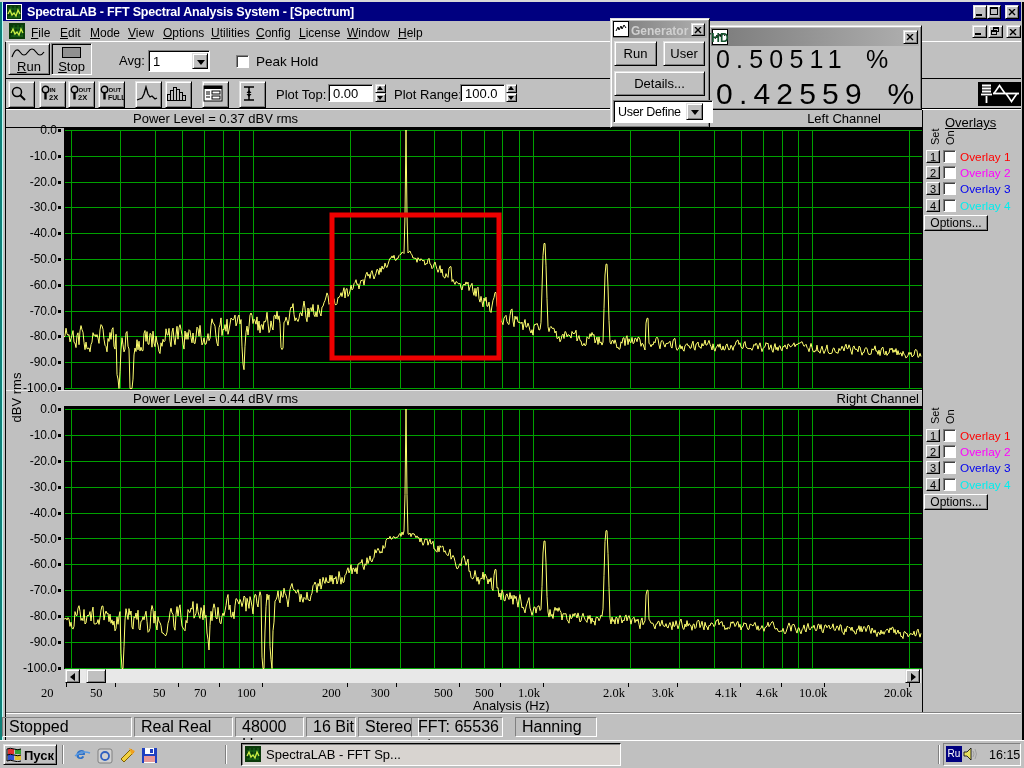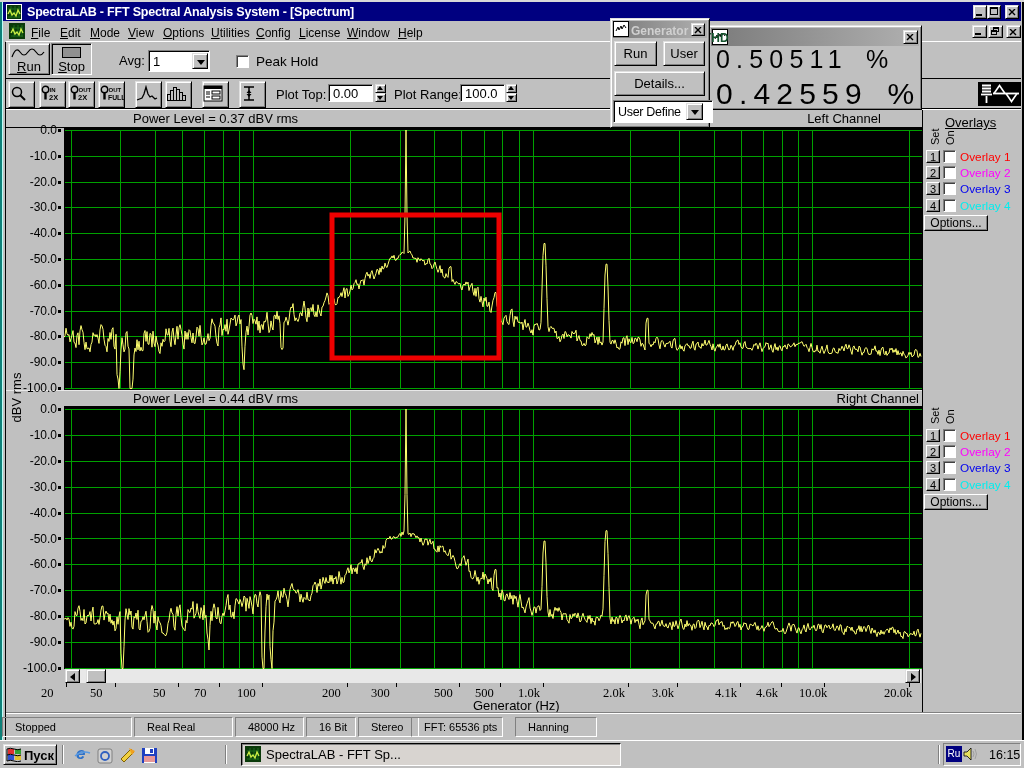--- a/index.html
+++ b/index.html
@@ -13,21 +13,21 @@
 .setbtn { position:absolute; width:14px; height:13px; font-size:11px; text-align:center; line-height:12px;
   border:1px solid; border-color:#fff #000 #000 #fff; box-shadow:inset -1px -1px 0 #808080; background:#c0c0c0; }
 .chk { position:absolute; width:13px; height:13px; background:#fff; border:1px solid; border-color:#808080 #fff #fff #808080; box-shadow:inset 1px 1px 0 #404040; }
 .ovlab { position:absolute; font-size:11.8px; padding-top:1px; }
 .rot { position:absolute; font-size:11px; transform:rotate(-90deg); transform-origin:0 0; white-space:nowrap; }
 .optbtn { position:absolute; width:64px; height:16px; font-size:12px; text-align:center; line-height:15px;
   border:1px solid; border-color:#fff #000 #000 #fff; box-shadow:inset -1px -1px 0 #808080; background:#c0c0c0; }
 .tbtn { position:absolute; width:27px; height:27px; border:1px solid; border-color:#dfdfdf #000 #000 #dfdfdf; box-shadow:inset 1px 1px 0 #fff, inset -1px -1px 0 #808080; background:#c0c0c0; }
 .menu span { margin:0; }
 u { text-decoration:underline; }
-.statpan { position:absolute; top:717px; height:20px; border:1px solid; border-color:#808080 #fff #fff #808080; font-size:11px; padding-left:12px; line-height:18px; }
+.statpan { position:absolute; top:717px; height:20px; border:1px solid; border-color:#808080 #fff #fff #808080; font-size:16px; padding-left:6px; line-height:18px; }
 </style></head>
 <body>
 
 <div class="abs" style="left:0;top:0;width:2px;height:740px;background:#0e8078"></div>
 <div class="abs" style="left:2px;top:0;width:1px;height:740px;background:#b8fff8"></div>
 <div class="abs" style="left:5px;top:42px;width:1px;height:698px;background:#000"></div>
 <div class="abs" style="left:1022px;top:0;width:2px;height:740px;background:#000"></div>
 <div class="abs" style="left:0;top:0;width:1024px;height:2px;background:#d8d8d8"></div>
 
 <div class="abs" style="left:3px;top:2px;width:1018px;height:19px;background:#000080"></div>
@@ -379,21 +379,21 @@
 <div class="xlab" style="left:371px">300</div>
 <div class="xlab" style="left:434px">500</div>
 <div class="xlab" style="left:475px">500</div>
 <div class="xlab" style="left:518px">1.0k</div>
 <div class="xlab" style="left:603px">2.0k</div>
 <div class="xlab" style="left:652px">3.0k</div>
 <div class="xlab" style="left:715px">4.1k</div>
 <div class="xlab" style="left:756px">4.6k</div>
 <div class="xlab" style="left:799px">10.0k</div>
 <div class="xlab" style="left:884px">20.0k</div>
-<div class="abs" style="left:473px;top:698px;font-size:13px">Generator (Hz)</div>
+<div class="abs" style="left:473px;top:698px;font-size:13px">Analysis (Hz)</div>
 
 <div class="abs" style="left:945px;top:115px;font-size:13px;text-decoration:underline">Overlays</div>
 <div class="setbtn" style="left:926px;top:150px">1</div>
 <div class="chk" style="left:943px;top:150px"></div>
 <div class="ovlab" style="left:960px;top:149px;color:#ff0000">Overlay 1</div>
 <div class="setbtn" style="left:926px;top:166px">2</div>
 <div class="chk" style="left:943px;top:166px"></div>
 <div class="ovlab" style="left:960px;top:165px;color:#ff00ff">Overlay 2</div>
 <div class="setbtn" style="left:926px;top:182px">3</div>
 <div class="chk" style="left:943px;top:182px"></div>

